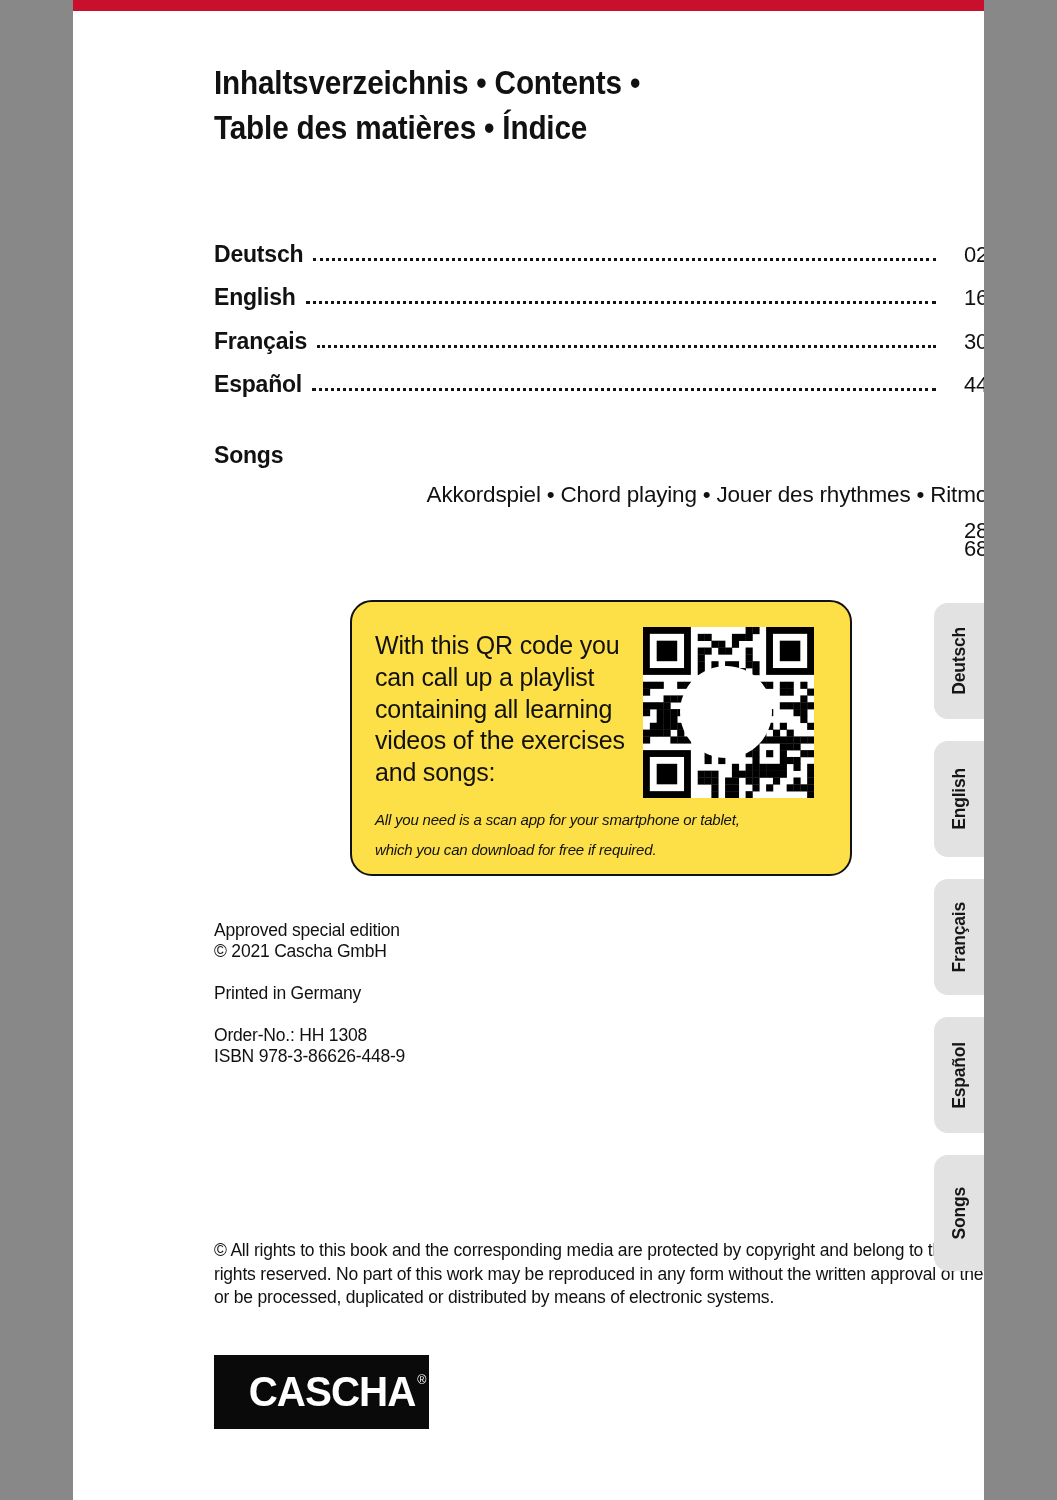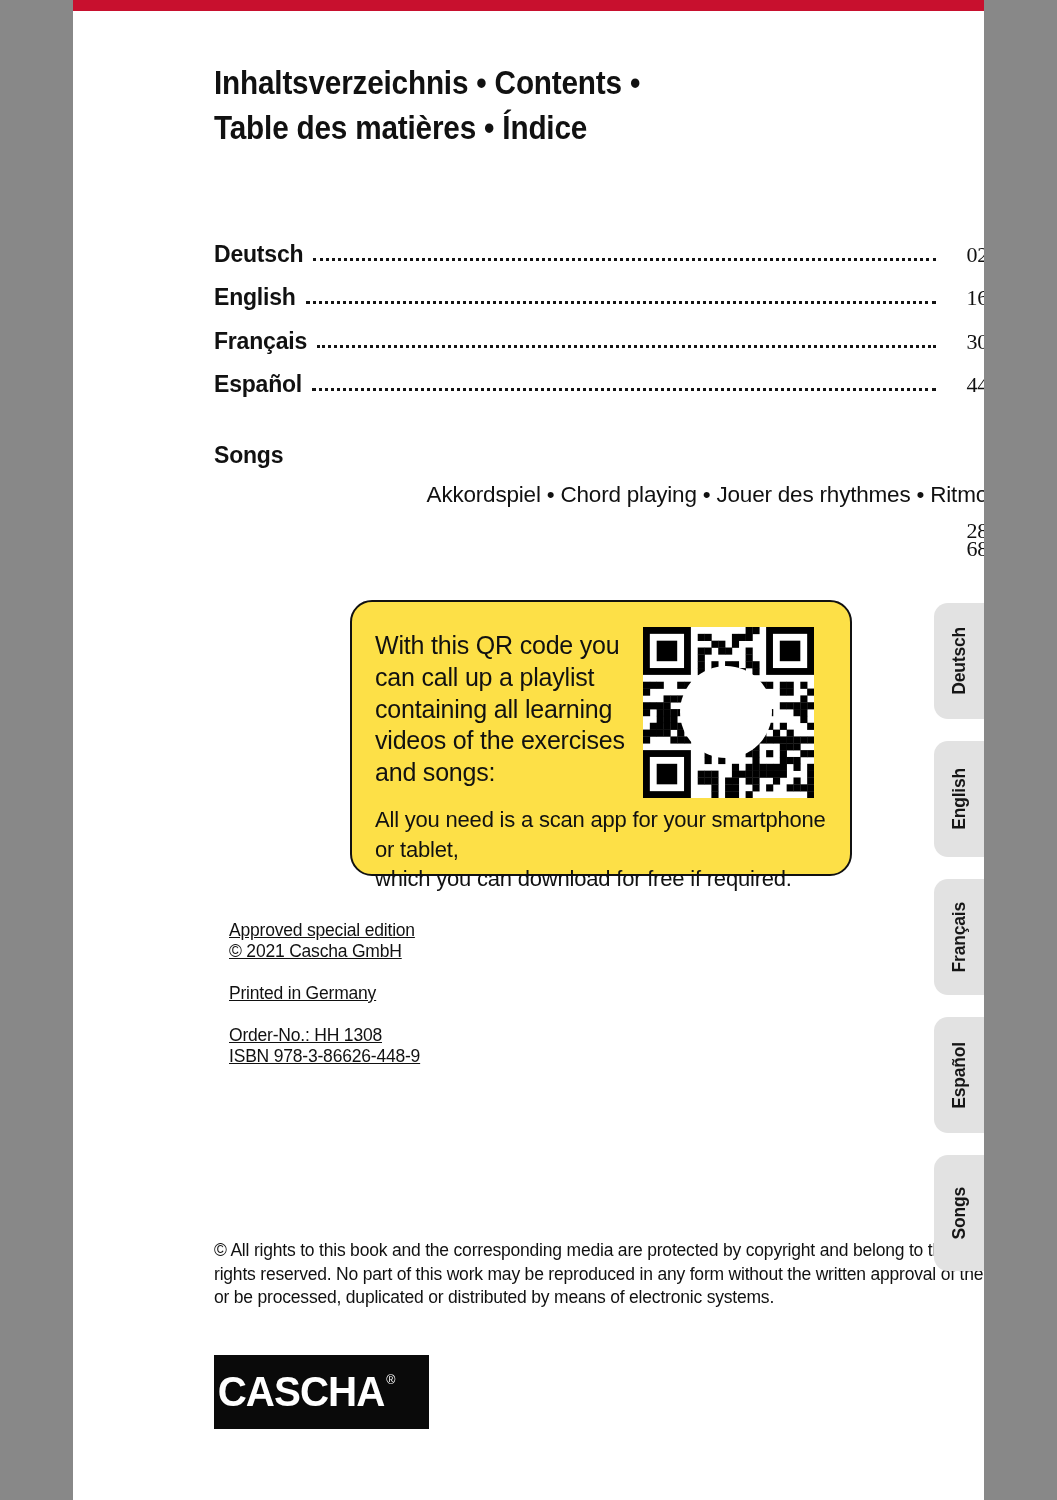--- a/index.html
+++ b/index.html
@@ -33,21 +33,21 @@
   .toc { position: absolute; left: 141px; top: 224px; width: 774px; }
   .row { display: flex; align-items: flex-end; }
   .toc .row { height: 43.5px; }
   .row .lbl { font-size: 23px; font-weight: 700; white-space: nowrap; }
   .row .dots {
     flex: 1;
     border-bottom: 3.2px dotted #141414;
     margin: 0 8px 7px 10px;
     align-self: flex-end;
   }
-  .row .pg { font-size: 22px; font-weight: 400; width: 44px; text-align: right; font-family: Liberation Serif, serif; }
+  .row .pg { font-size: 22px; font-weight: 400; width: 44px; text-align: right; }
 
   .songs-header {
     position: absolute; left: 141px; top: 442px;
     font-size: 23px; font-weight: 700;
   }
   .songs { position: absolute; left: 141px; top: 482px; width: 774px; }
   .songs .row { height: 40px; flex-direction: column; }
   .songs .row .lbl { font-weight: 400; font-size: 22.5px; }
 
   
@@ -60,43 +60,43 @@
     background: #fde047;
   }
   .qr-intro {
     position: absolute; left: 23px; top: 28px;
     font-size: 25px; line-height: 31.8px;
     white-space: pre-line;
   }
   .qr { position: absolute; left: 291px; top: 25px; }
   .qr-note {
     position: absolute; left: 23px; top: 203px;
-    font-size: 22px; line-height: 29.5px;
+    font-size: 15px; line-height: 29.5px;
     white-space: pre-line;
+    font-style: italic;
   }
 
   
   .imprint { position: absolute; left: 141px; top: 920px; width: 600px; }
   .imprint p {
-    margin: 0 0 21px 15px;
+    margin: 0 0 21px 0;
     font-size: 17.5px; line-height: 21px;
     white-space: pre-line;
-    text-decoration: underline;
   }
   .copyright {
     position: absolute; left: 141px; top: 1239px; width: 856px;
     font-size: 17.5px; line-height: 23.5px;
   }
 
   
   .logo {
     position: absolute; left: 141px; top: 1355px;
     width: 215px; height: 74px;
     background: #0a0a0a;
-    display: flex; align-items: center; justify-content: flex-start;
+    display: flex; align-items: center; justify-content: flex-end;
     color: #fff;
   }
   .logo .logo-text {
     font-size: 42px; font-weight: 700; letter-spacing: -1px;
     transform: scaleX(0.96);
   }
   .logo sup {
     font-size: 13px; font-weight: 400;
     vertical-align: 22px; margin-left: 2px;
   }

